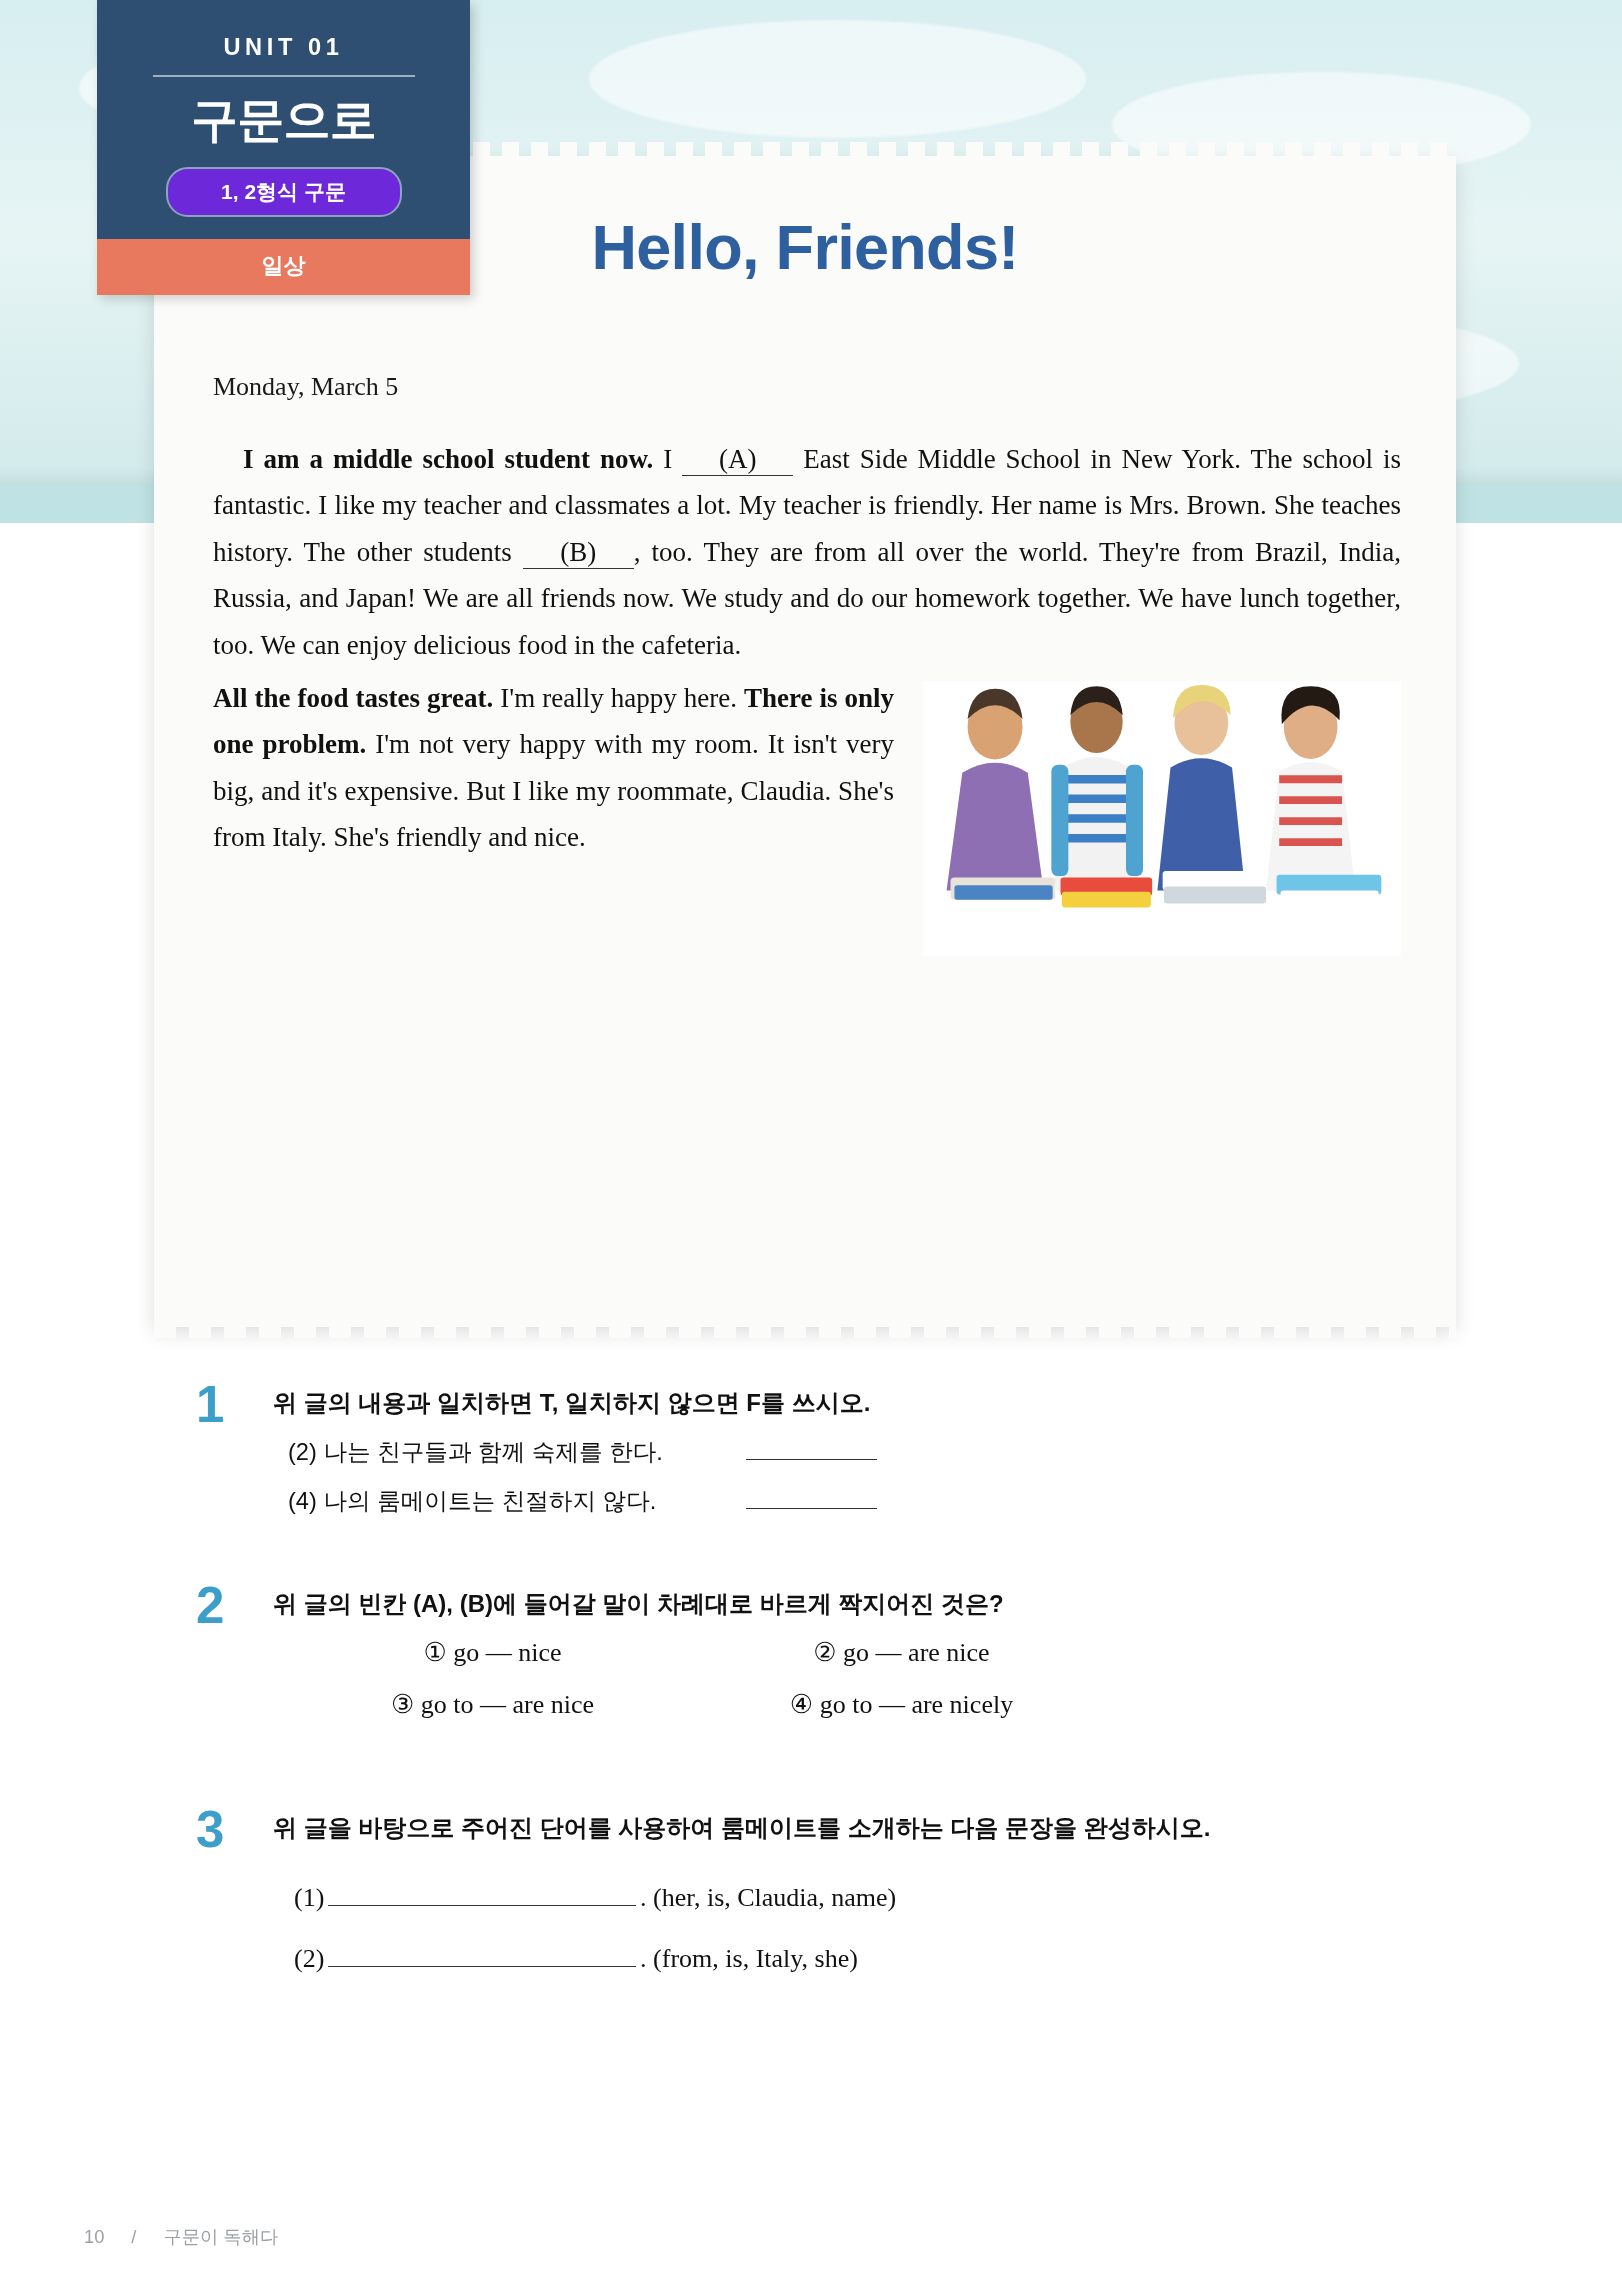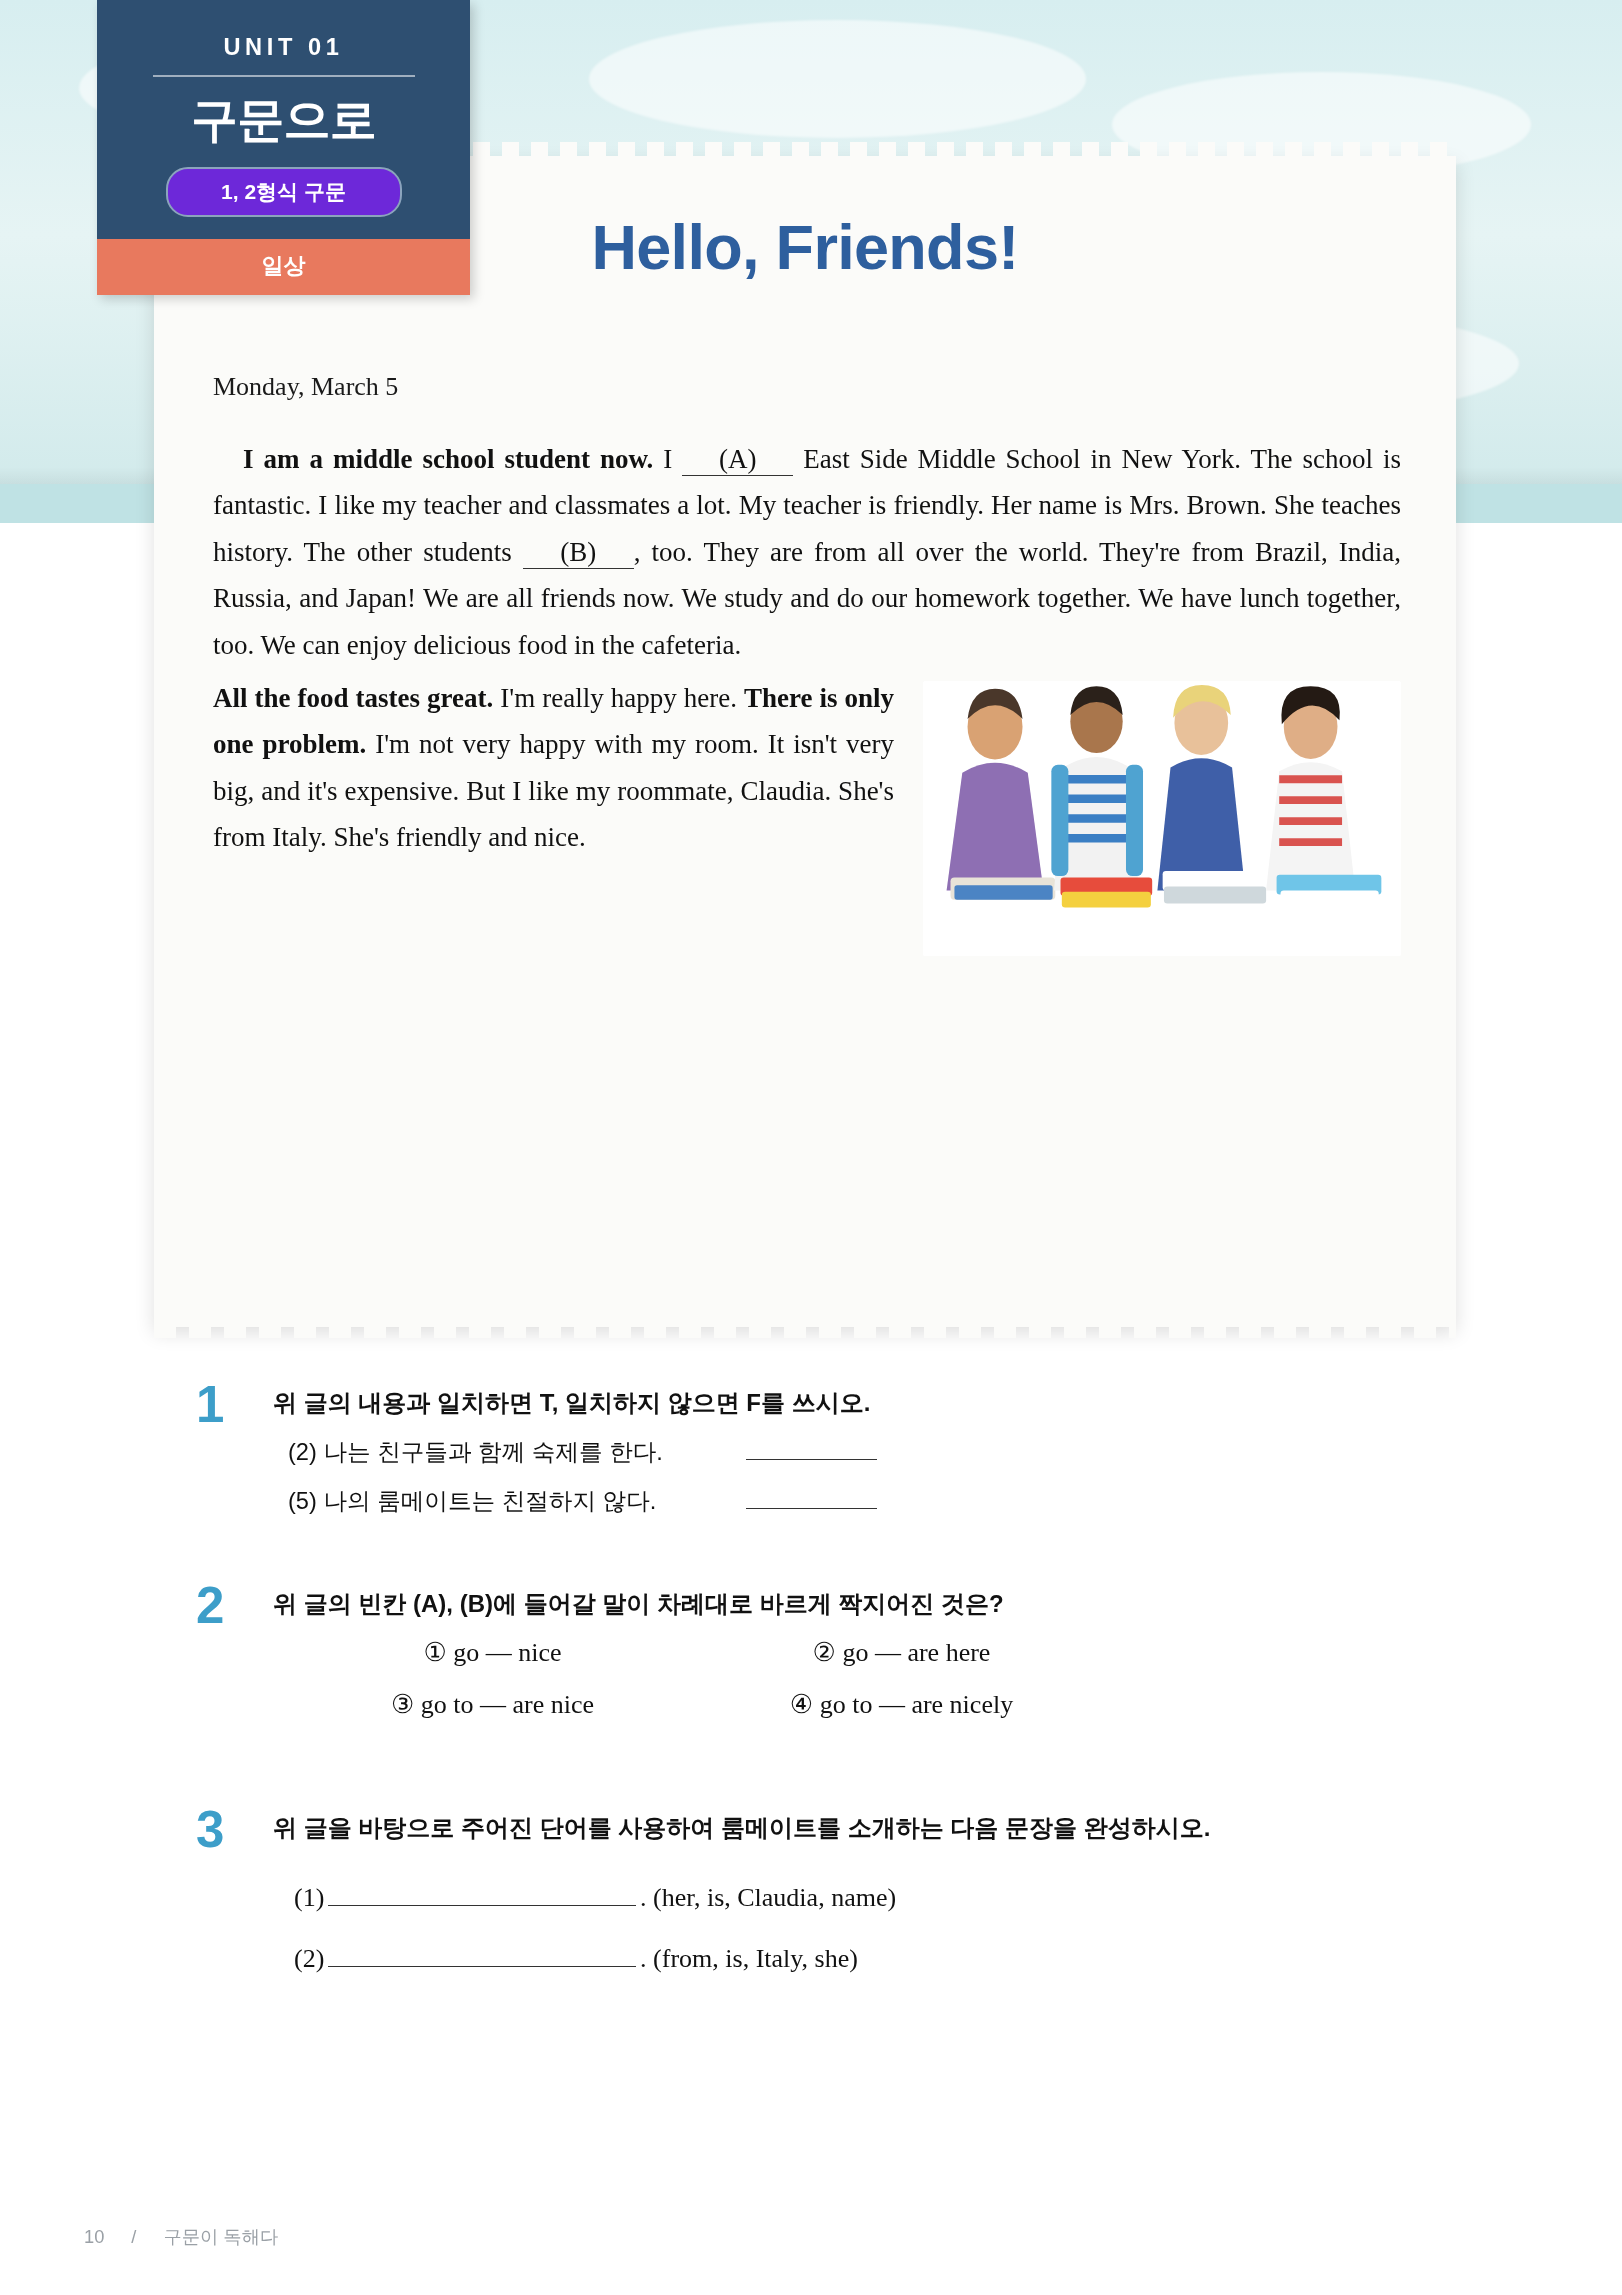--- a/index.html
+++ b/index.html
@@ -352,32 +352,32 @@
 
     <div class="q-block">
       <div class="q-num">1</div>
       <div class="q-stem">위 글의 내용과 일치하면 T, 일치하지 않으면 F를 쓰시오.</div>
       <div class="q-items">
         <div class="q-item">
           <span class="txt">(2) 나는 친구들과 함께 숙제를 한다.</span>
           <span class="answer-line"></span>
         </div>
         <div class="q-item">
-          <span class="txt">(5) 나의 룸메이트는 친절하지 않다.</span>
+          <span class="txt">(4) 나의 룸메이트는 친절하지 않다.</span>
           <span class="answer-line"></span>
         </div>
       </div>
     </div>
 
     <div class="q-block" style="margin-top:38px;">
       <div class="q-num">2</div>
       <div class="q-stem">위 글의 빈칸 (A), (B)에 들어갈 말이 차례대로 바르게 짝지어진 것은?</div>
       <div class="choices">
         <div class="choice">① go — nice</div>
-        <div class="choice">② go — are here</div>
+        <div class="choice">② go — are nice</div>
         <div class="choice">③ go to — are nice</div>
         <div class="choice">④ go to — are nicely</div>
       </div>
     </div>
 
     <div class="q-block" style="margin-top:38px;">
       <div class="q-num">3</div>
       <div class="q-stem">위 글을 바탕으로 주어진 단어를 사용하여 룸메이트를 소개하는 다음 문장을 완성하시오.</div>
       <div style="height:22px;"></div>
       <div class="fill-row">

